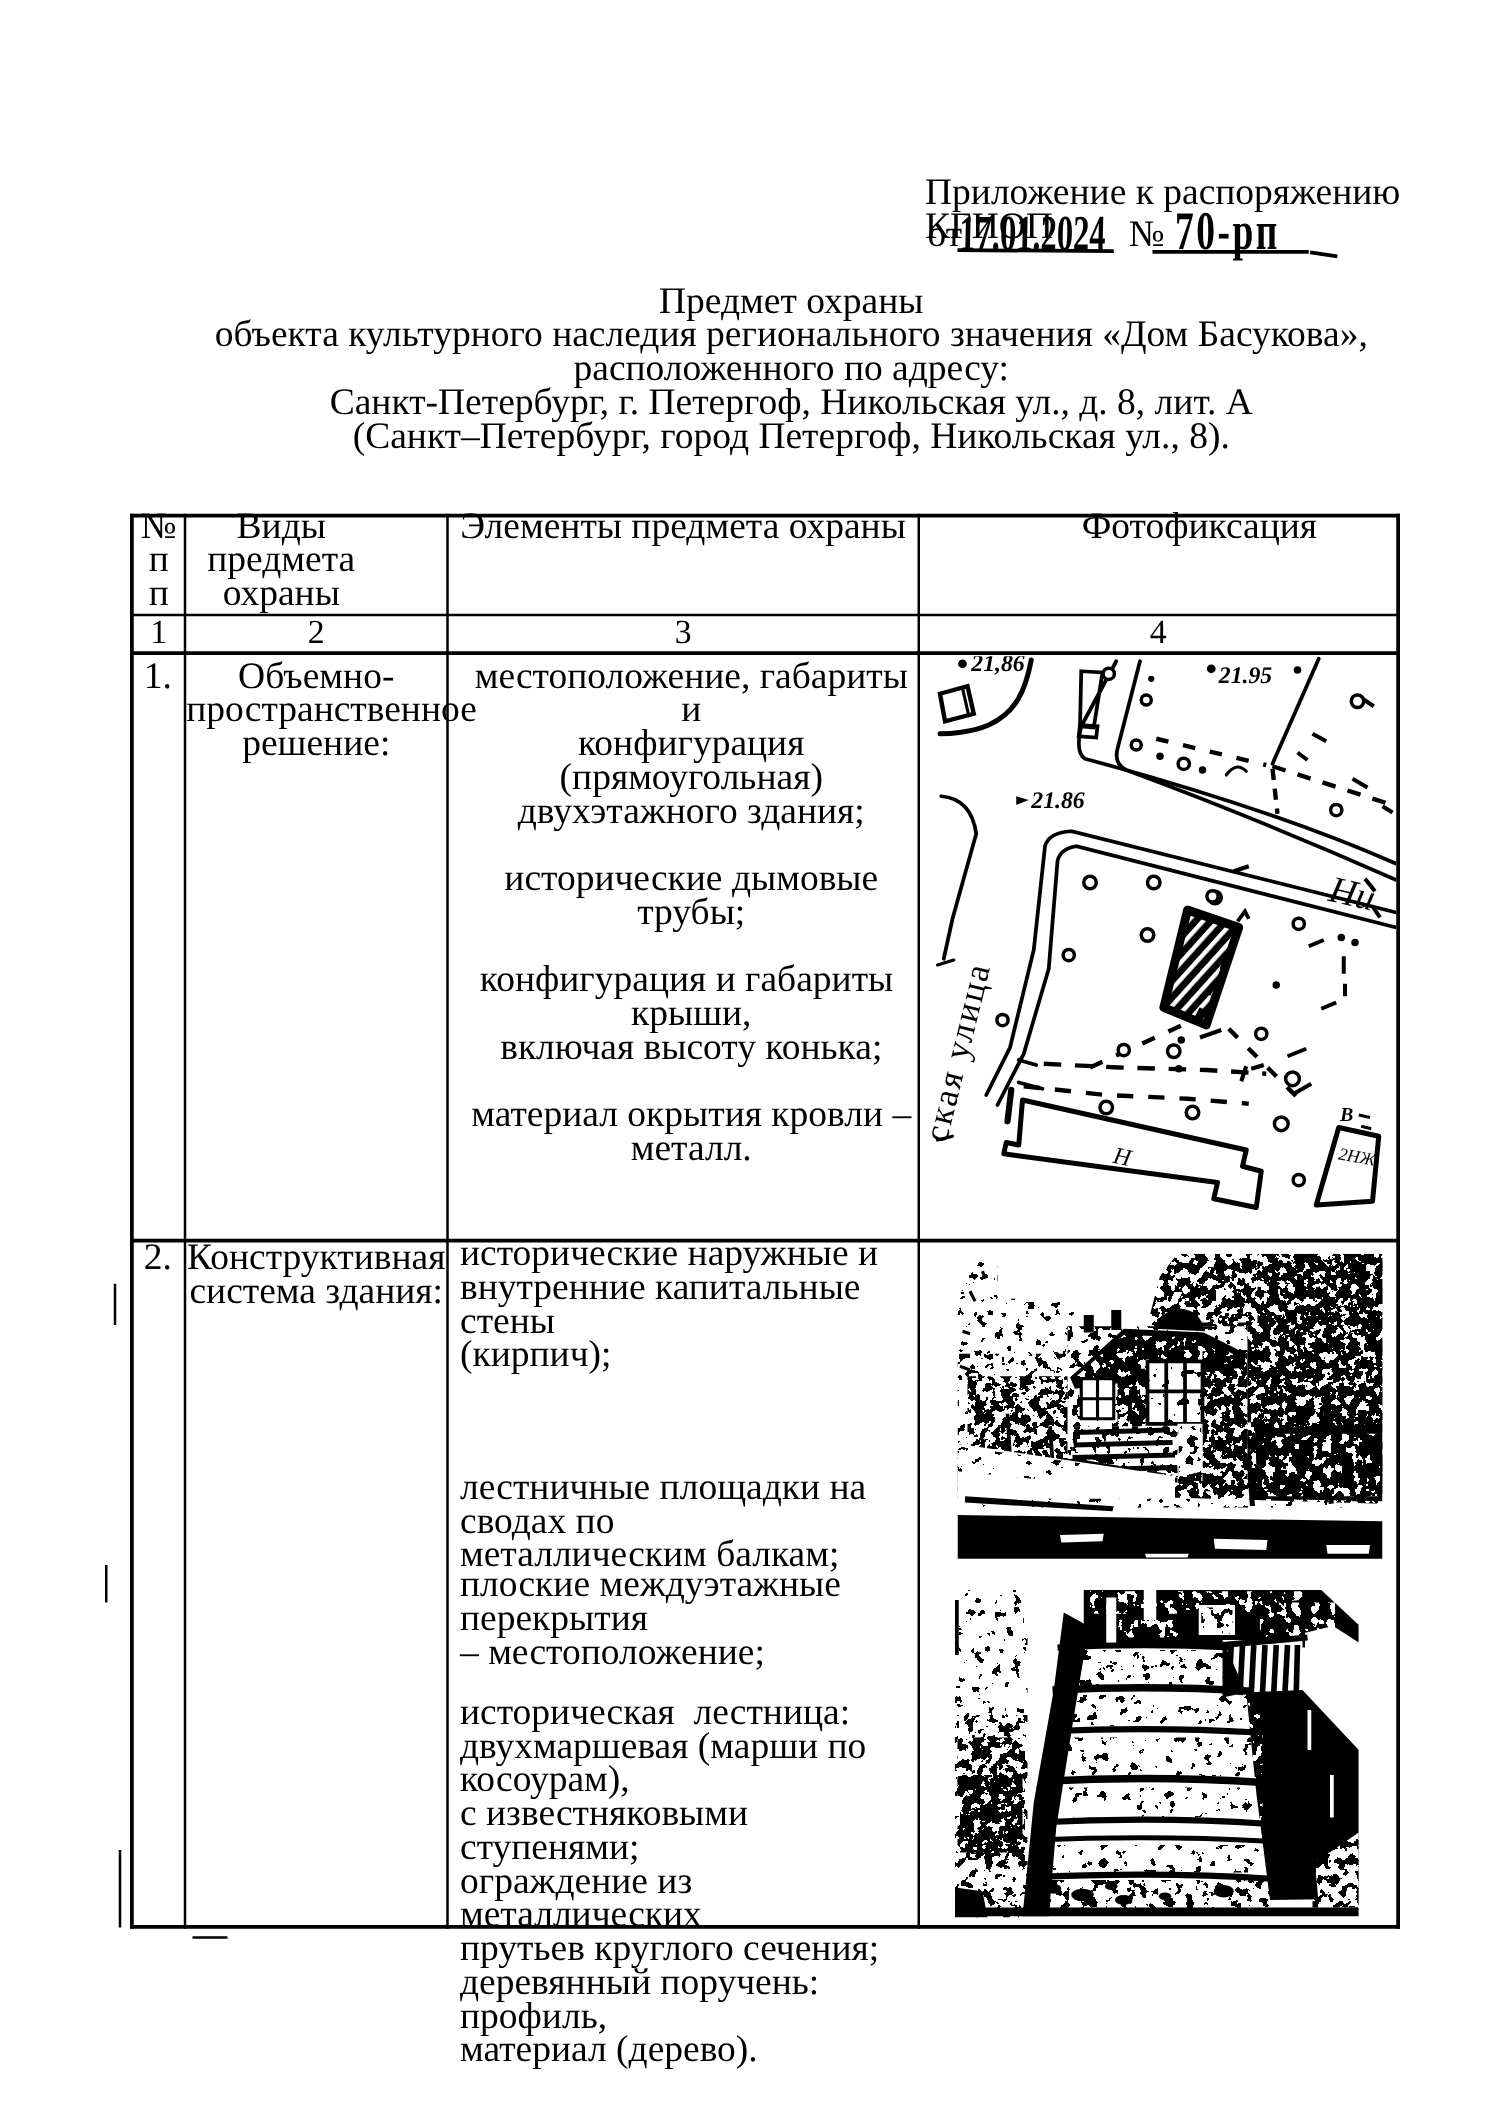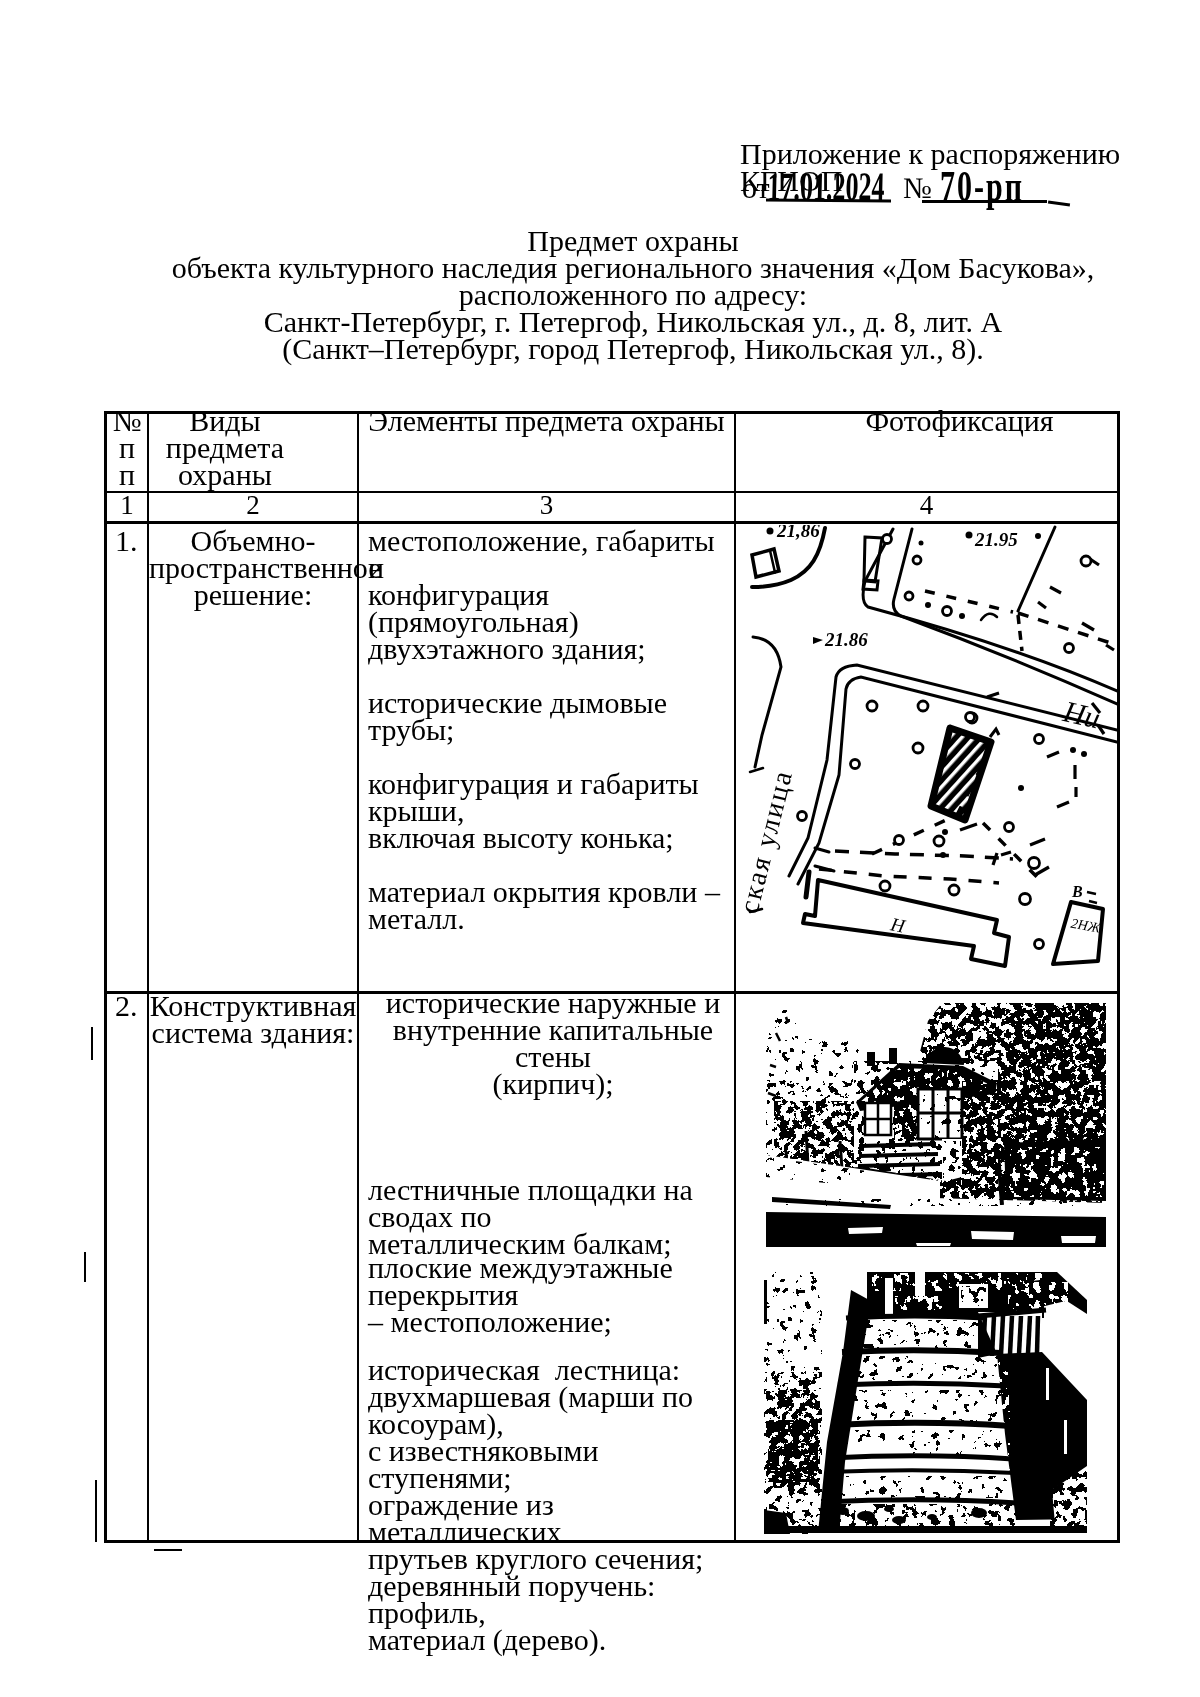--- a/index.html
+++ b/index.html
@@ -43,25 +43,25 @@
 <div class="abs t ctr" style="left:133px;top:407px;width:184px;">Виды предмета<br>охраны</div>
 <div class="abs t ctr" style="left:359px;top:407px;width:375px;">Элементы предмета охраны</div>
 <div class="abs t ctr" style="left:736px;top:407px;width:381px;margin-left:33px;">Фотофиксация</div>
 <div class="abs ctr" style="left:107px;top:492px;width:40px;font-size:27px;line-height:27px;">1</div>
 <div class="abs ctr" style="left:149px;top:492px;width:208px;font-size:27px;line-height:27px;">2</div>
 <div class="abs ctr" style="left:359px;top:492px;width:375px;font-size:27px;line-height:27px;">3</div>
 <div class="abs ctr" style="left:736px;top:492px;width:381px;font-size:27px;line-height:27px;">4</div>
 
 <div class="abs t" style="left:115px;top:527px;">1.</div>
 <div class="abs t ctr" style="left:149px;top:527px;width:208px;">Объемно-<br>пространственное<br>решение:</div>
-<div class="abs t" style="left:368px;top:527px;width:370px;">местоположение, габариты и<br>конфигурация (прямоугольная)<br>двухэтажного здания;<br><br>исторические дымовые трубы;<br><br>конфигурация и габариты&nbsp; крыши,<br>включая высоту конька;<br><br>материал окрытия кровли – металл.</div>
+<div class="abs t" style="left:368px;top:527px;width:370px;text-align:center;">местоположение, габариты и<br>конфигурация (прямоугольная)<br>двухэтажного здания;<br><br>исторические дымовые трубы;<br><br>конфигурация и габариты&nbsp; крыши,<br>включая высоту конька;<br><br>материал окрытия кровли – металл.</div>
 
 <div class="abs t" style="left:115px;top:992px;">2.</div>
 <div class="abs t ctr" style="left:149px;top:992px;width:208px;">Конструктивная<br>система здания:</div>
-<div class="abs t" style="left:368px;top:989px;width:370px;text-align:center;">исторические наружные и<br>внутренние капитальные стены<br>(кирпич);</div>
+<div class="abs t" style="left:368px;top:989px;width:370px;">исторические наружные и<br>внутренние капитальные стены<br>(кирпич);</div>
 <div class="abs t" style="left:368px;top:1176px;width:370px;">лестничные площадки на сводах по<br>металлическим балкам;</div>
 <div class="abs t" style="left:368px;top:1254px;width:370px;">плоские междуэтажные перекрытия<br>– местоположение;</div>
 <div class="abs t" style="left:368px;top:1356px;width:370px;">историческая&nbsp; лестница:<br>двухмаршевая (марши по косоурам),<br>с известняковыми ступенями;<br>ограждение из металлических<br>прутьев круглого сечения;<br>деревянный поручень: профиль,<br>материал (дерево).</div>
 
 <svg class="abs" style="left:735px;top:525px;" width="382" height="466" viewBox="0 0 382 466">
 <defs>
 <pattern id="hatch" width="9" height="9" patternUnits="userSpaceOnUse" patternTransform="rotate(-48)">
   <rect width="9" height="9" fill="#000"></rect>
   <rect y="3" width="9" height="3.5" fill="#fff"></rect>
 </pattern>

